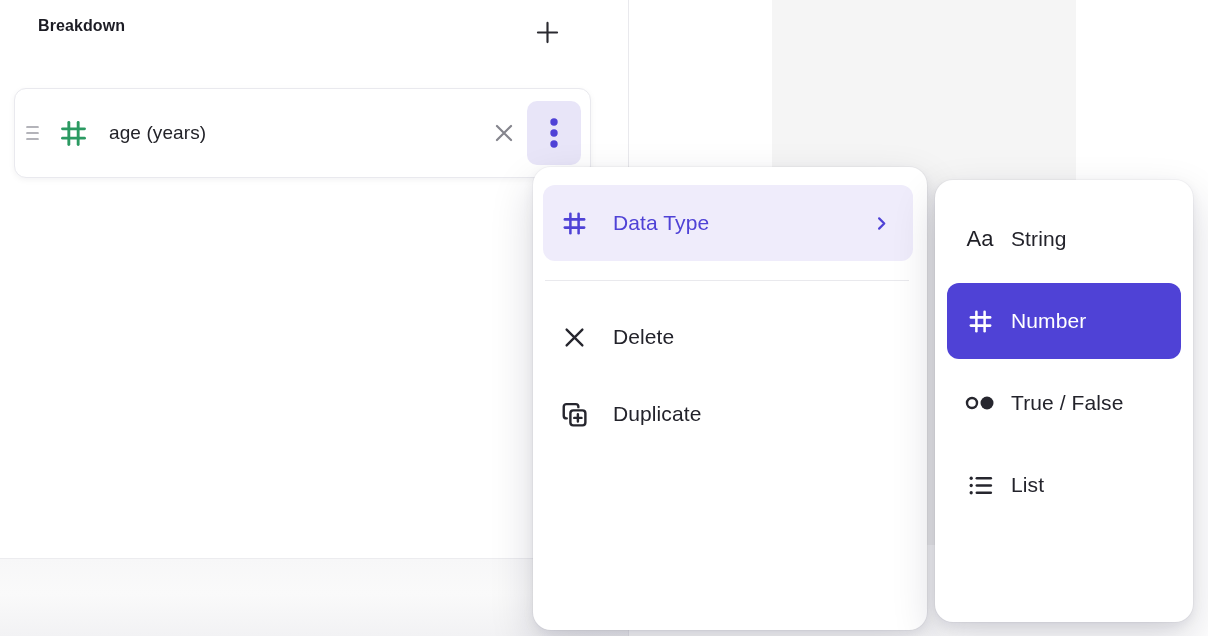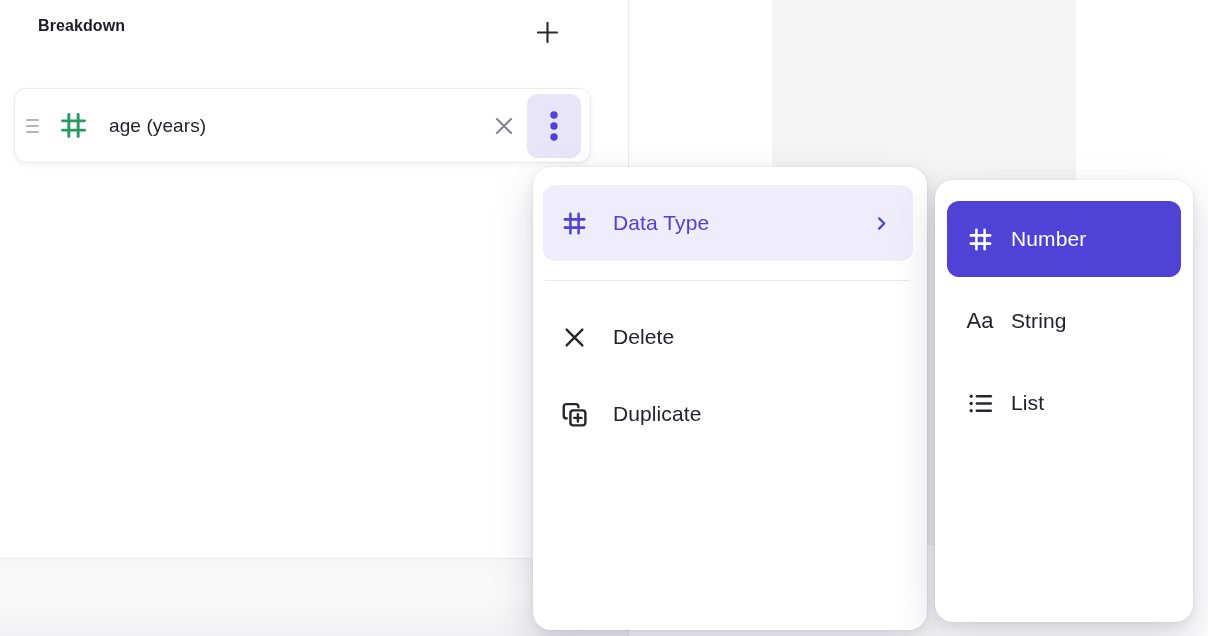--- a/index.html
+++ b/index.html
@@ -13,21 +13,21 @@
   .left-h-divider { position:absolute; left:0; top:558px; width:628px; height:1px; background:#ececef; z-index:1; }
   .left-footer { position:absolute; left:0; top:559px; width:628px; height:77px;
     background:linear-gradient(180deg,#f7f7f8 0%, #fafafa 45%, #f2f2f4 100%); z-index:1; }
 
   
   .panel-title { position:absolute; left:38px; top:17px; font-size:16px; font-weight:700; color:#1c1c24; letter-spacing:.1px; z-index:2; }
   .add-btn { position:absolute; left:532px; top:17px; width:30px; height:30px; border:none; background:transparent;
     color:#2a2a30; cursor:pointer; display:flex; align-items:center; justify-content:center; z-index:2; }
 
   
-  .field-card { position:absolute; left:14px; top:88px; width:577px; height:75px; background:#fff;
+  .field-card { position:absolute; left:14px; top:88px; width:577px; height:90px; background:#fff;
     border:1px solid #e9e9ee; border-radius:12px; box-shadow:0 2px 6px rgba(20,20,40,.05);
     display:flex; align-items:center; padding:0 9px 0 10px; z-index:2; }
   .grip { width:18px; height:22px; color:#9b9ba3; display:flex; align-items:center; cursor:grab; }
   .field-hash { width:33px; height:33px; margin-left:14px; color:#2b9a62; display:flex; align-items:center; justify-content:center; }
   .field-label { margin-left:19px; font-size:19px; font-weight:500; color:#232329; flex:1; letter-spacing:.1px; }
   .remove-btn { width:38px; height:38px; border:none; background:transparent; color:#85858d; cursor:pointer;
     display:flex; align-items:center; justify-content:center; margin-right:4px; }
   .kebab-btn { width:54px; height:64px; border:none; border-radius:10px; background:#e8e5f8; color:#4f42d6;
     cursor:pointer; display:flex; align-items:center; justify-content:center; }
 
@@ -142,36 +142,45 @@
             <path d="M5.6 15.2 h-.3 a2.2 2.2 0 0 1 -2.2 -2.2 V5.6 a2.2 2.2 0 0 1 2.2 -2.2 H13 a2.2 2.2 0 0 1 2.2 2.2 v.3"></path>
             <rect x="8.6" y="8.6" width="12.4" height="12.4" rx="2.4"></rect>
             <path d="M14.8 11.8 v6 M11.8 14.8 h6"></path>
           </svg>
       </span>
       <span class="row-label">Duplicate</span>
     </div>
   </div>
 
   <div class="menu submenu">
+    <div class="menu-row">
+      <span class="row-icon">
+          <span class="aa-glyph">Aa</span>
+        </span>
+      <span class="row-label">String</span>
+    </div>
     <div class="menu-row selected">
       <span class="row-icon">
         <svg width="29" height="29" viewBox="0 0 24 24" fill="none" stroke="currentColor" stroke-width="2.1" stroke-linecap="round">
             <line x1="8.6" y1="4" x2="8.6" y2="20"></line>
             <line x1="15.4" y1="4" x2="15.4" y2="20"></line>
             <line x1="4" y1="8.6" x2="20" y2="8.6"></line>
             <line x1="4" y1="15.4" x2="20" y2="15.4"></line>
           </svg>
       </span>
       <span class="row-label">Number</span>
     </div>
     <div class="menu-row">
       <span class="row-icon">
-          <span class="aa-glyph">Aa</span>
-        </span>
-      <span class="row-label">String</span>
+        <svg width="31" height="18" viewBox="0 0 31 18">
+            <circle cx="7" cy="9" r="5" fill="none" stroke="currentColor" stroke-width="2.4"></circle>
+            <circle cx="22" cy="9" r="6.5" fill="currentColor"></circle>
+          </svg>
+      </span>
+      <span class="row-label">True / False</span>
     </div>
     <div class="menu-row">
       <span class="row-icon">
         <svg width="29" height="29" viewBox="0 0 24 24" stroke="currentColor" stroke-width="2.2" stroke-linecap="round" fill="currentColor">
             <line x1="9" y1="6" x2="20.5" y2="6"></line>
             <line x1="9" y1="12" x2="20.5" y2="12"></line>
             <line x1="9" y1="18" x2="20.5" y2="18"></line>
             <circle cx="4.3" cy="6" r="1.35" stroke="none"></circle>
             <circle cx="4.3" cy="12" r="1.35" stroke="none"></circle>
             <circle cx="4.3" cy="18" r="1.35" stroke="none"></circle>

